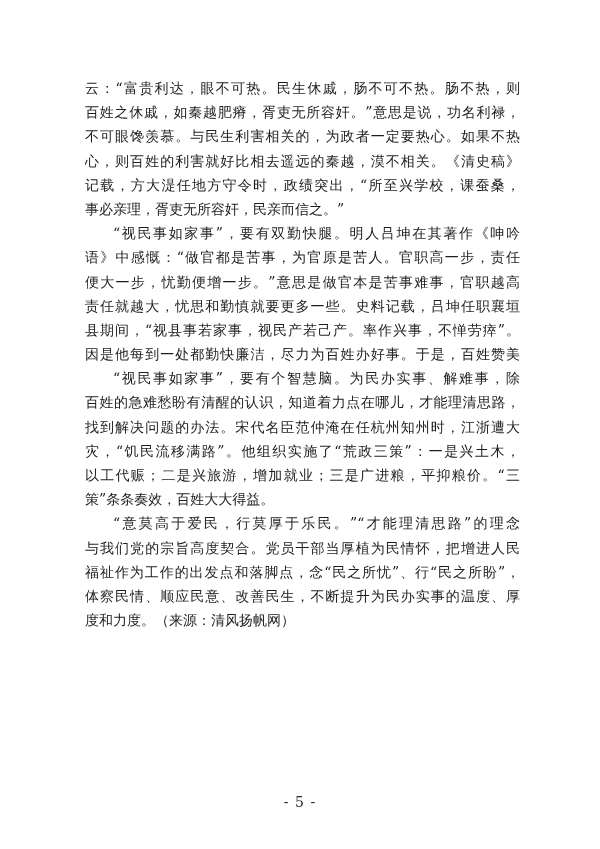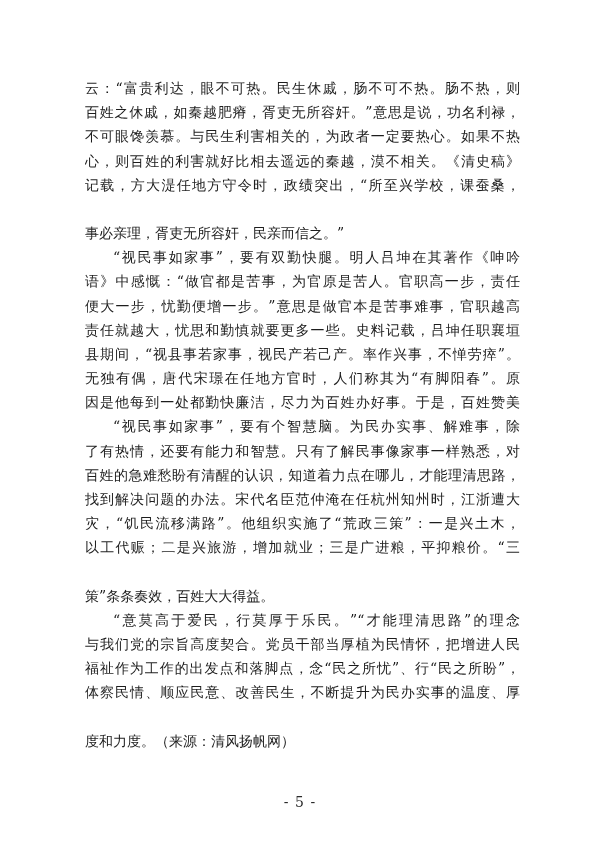--- a/index.html
+++ b/index.html
@@ -24,21 +24,20 @@
     height: 24.2px;
     line-height: 24.2px;
     text-align: justify;
     text-align-last: justify;
     -moz-text-align-last: justify;
     text-justify: distribute;
     overflow: hidden;
   }
   .line.para-end {
     text-align-last: left;
-    margin-top: 24px;
     -moz-text-align-last: left;
   }
   .line.indent {
     text-indent: 2em;
   }
   .footer {
     position: absolute;
     top: 794px;
     left: 0;
     width: 100%;
@@ -57,24 +56,22 @@
       <div class="line">百姓之休戚，如秦越肥瘠，胥吏无所容奸。”意思是说，功名利禄，</div>
       <div class="line">不可眼馋羡慕。与民生利害相关的，为政者一定要热心。如果不热</div>
       <div class="line">心，则百姓的利害就好比相去遥远的秦越，漠不相关。《清史稿》</div>
       <div class="line">记载，方大湜任地方守令时，政绩突出，“所至兴学校，课蚕桑，</div>
       <div class="line para-end">事必亲理，胥吏无所容奸，民亲而信之。”</div>
       <div class="line indent">“视民事如家事”，要有双勤快腿。明人吕坤在其著作《呻吟</div>
       <div class="line">语》中感慨：“做官都是苦事，为官原是苦人。官职高一步，责任</div>
       <div class="line">便大一步，忧勤便增一步。”意思是做官本是苦事难事，官职越高</div>
       <div class="line">责任就越大，忧思和勤慎就要更多一些。史料记载，吕坤任职襄垣</div>
       <div class="line">县期间，“视县事若家事，视民产若己产。率作兴事，不惮劳瘁”。</div>
-      <div class="line">无独有偶，唐代宋璟在任地方官时，人们称其为“有脚阳春”。原</div>
       <div class="line">因是他每到一处都勤快廉洁，尽力为百姓办好事。于是，百姓赞美</div>
       <div class="line indent">“视民事如家事”，要有个智慧脑。为民办实事、解难事，除</div>
-      <div class="line">了有热情，还要有能力和智慧。只有了解民事像家事一样熟悉，对</div>
       <div class="line">百姓的急难愁盼有清醒的认识，知道着力点在哪儿，才能理清思路，</div>
       <div class="line">找到解决问题的办法。宋代名臣范仲淹在任杭州知州时，江浙遭大</div>
       <div class="line">灾，“饥民流移满路”。他组织实施了“荒政三策”：一是兴土木，</div>
       <div class="line">以工代赈；二是兴旅游，增加就业；三是广进粮，平抑粮价。“三</div>
       <div class="line para-end">策”条条奏效，百姓大大得益。</div>
       <div class="line indent">“意莫高于爱民，行莫厚于乐民。”“才能理清思路”的理念</div>
       <div class="line">与我们党的宗旨高度契合。党员干部当厚植为民情怀，把增进人民</div>
       <div class="line">福祉作为工作的出发点和落脚点，念“民之所忧”、行“民之所盼”，</div>
       <div class="line">体察民情、顺应民意、改善民生，不断提升为民办实事的温度、厚</div>
       <div class="line para-end">度和力度。（来源：清风扬帆网）</div>

